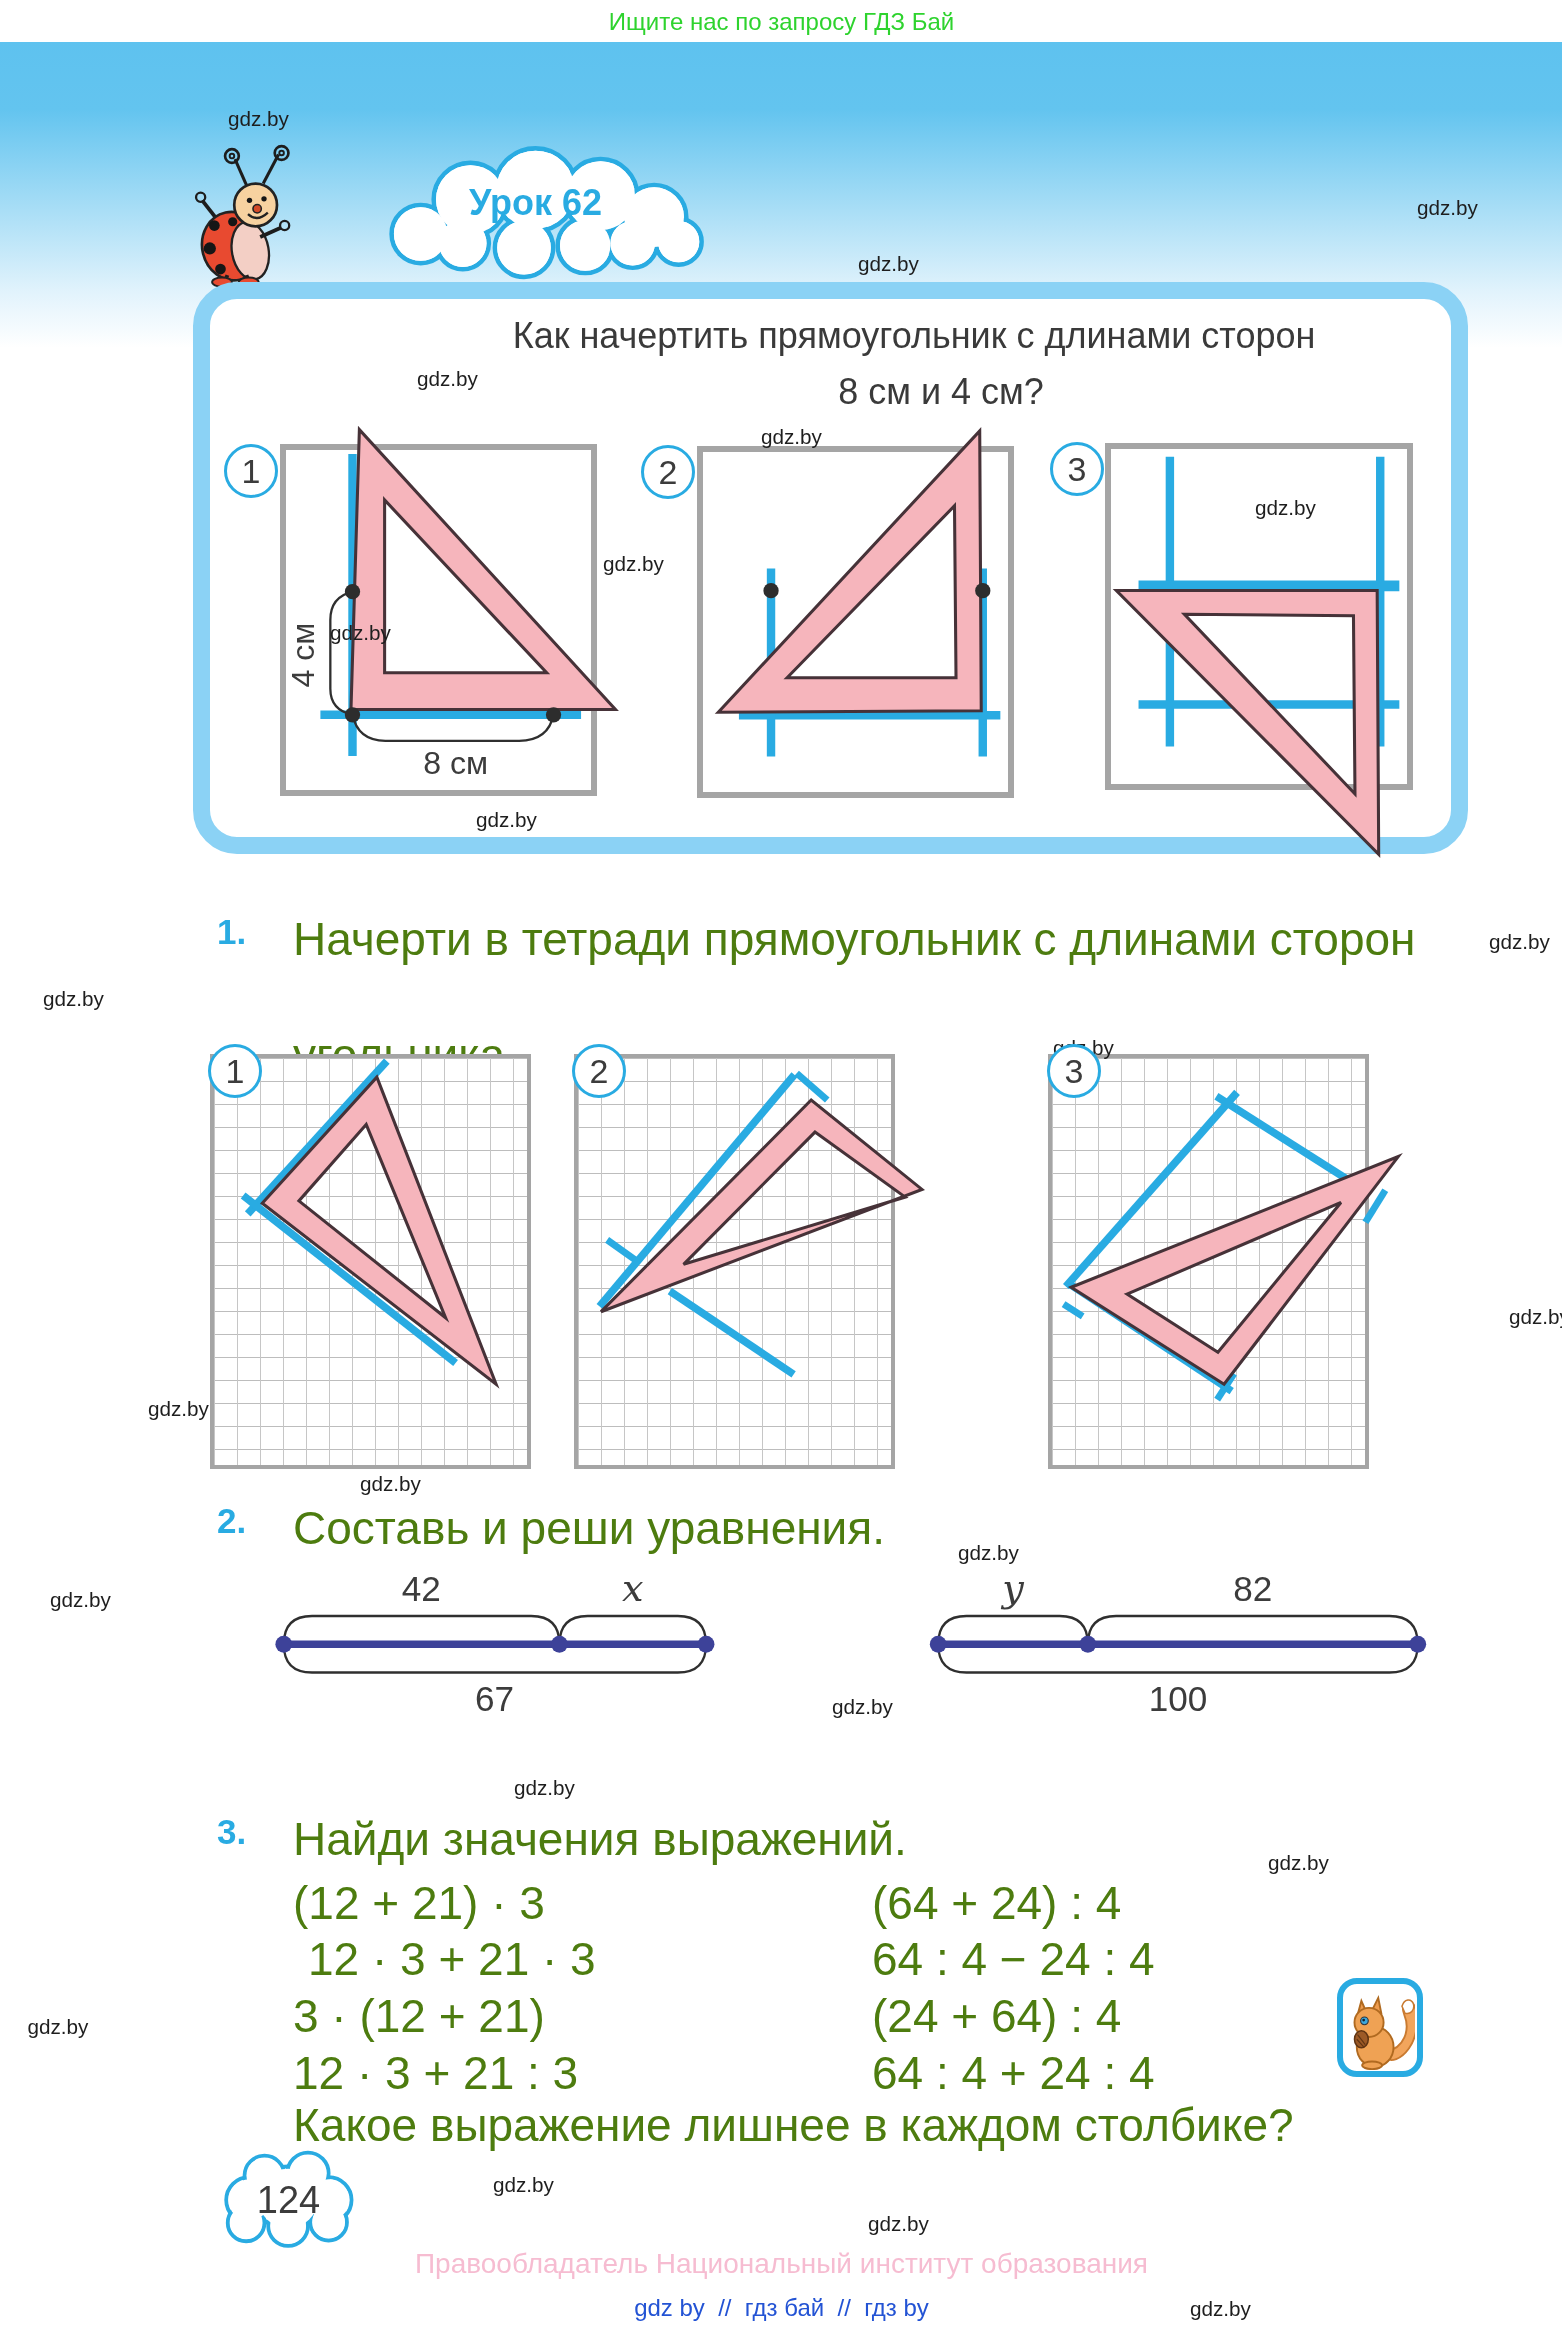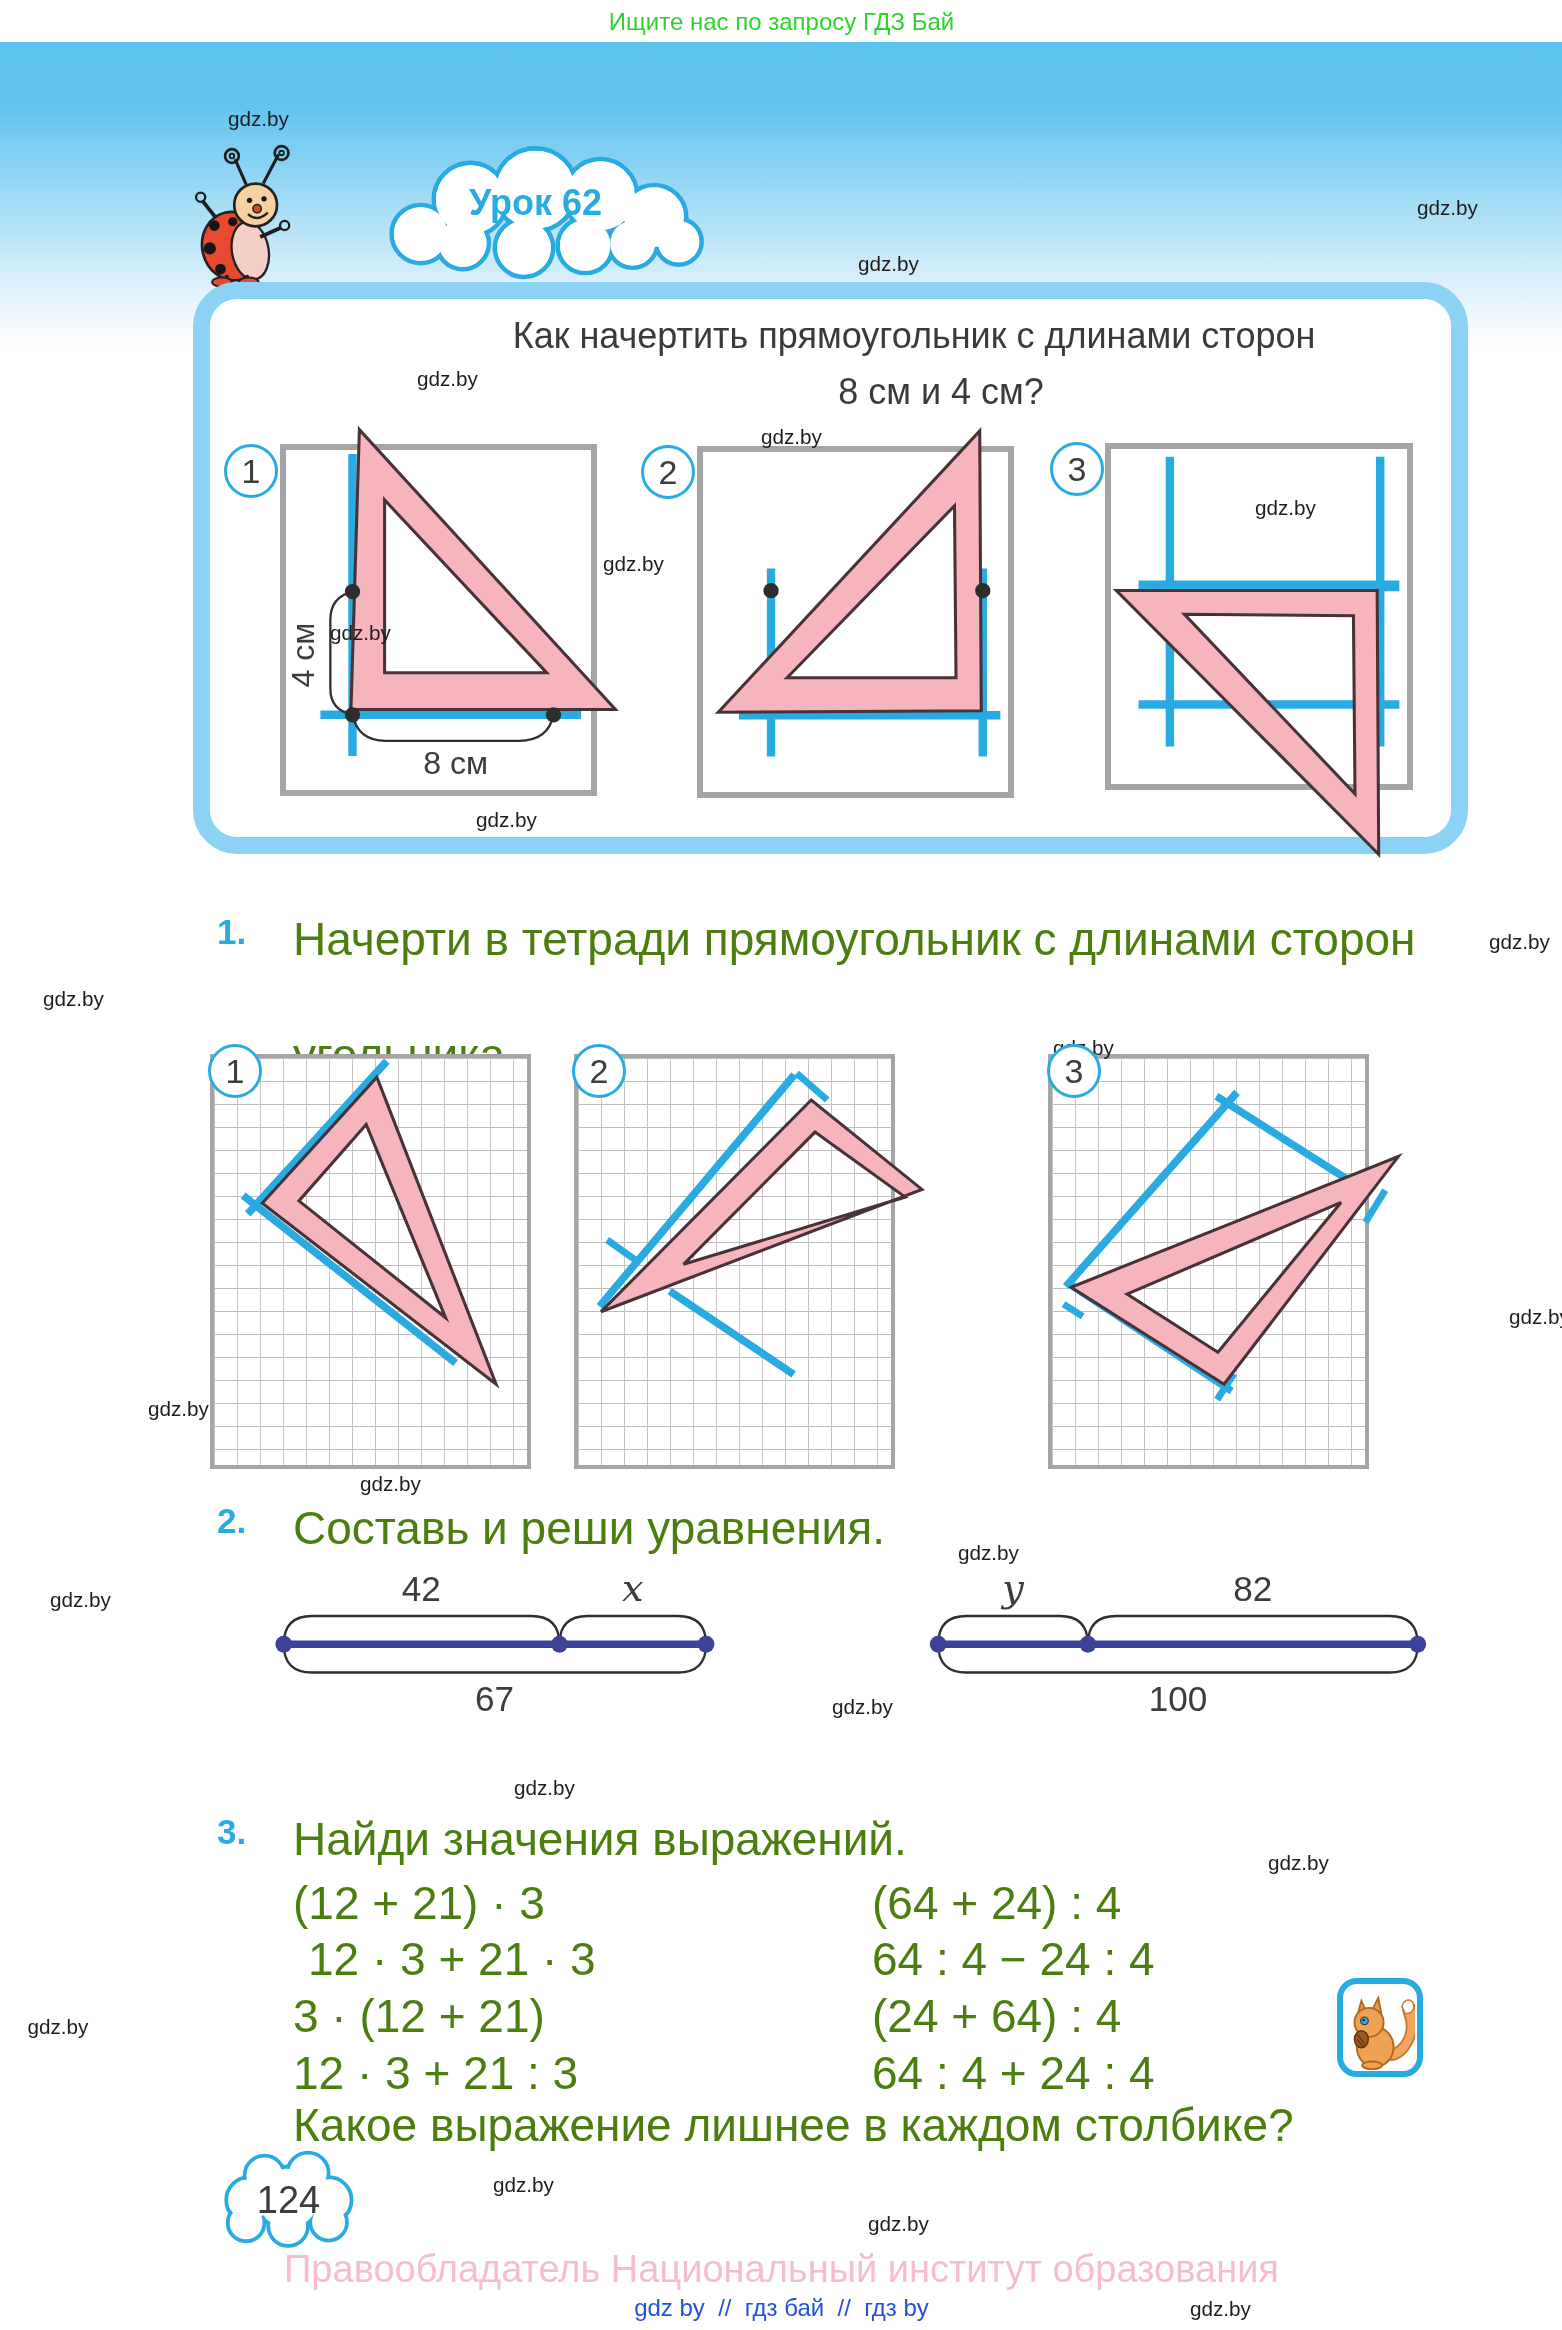--- a/index.html
+++ b/index.html
@@ -49,21 +49,21 @@
 
   .squirrel-box{position:absolute;left:1337px;top:1978px;width:86px;height:99px;box-sizing:border-box;
     border:6.9px solid #29abe2;border-radius:20px;background:#fff;}
   .squirrel-box svg{position:absolute;left:0;top:0;}
 
   .cloud124-svg{position:absolute;left:214px;top:2151px;width:149px;height:98px;overflow:visible;}
   .cloud124-label{position:absolute;left:214px;top:2179px;width:149px;text-align:center;
     font-size:38px;color:#3c3c3c;}
 
   .copyright{position:absolute;left:0;top:2248px;width:100%;text-align:center;
-    font-size:38px;color:#f6bcd1;}
+    font-size:28px;color:#f6bcd1;}
   .footer-links{position:absolute;left:0;top:2294px;width:100%;text-align:center;
     font-size:24px;color:#2353d4;white-space:pre;}
 </style>
 </head>
 <body>
 
 <div class="page">
 
   <div class="promo-bar">
     <div class="promo-text">Ищите нас по запросу ГДЗ Бай</div>

